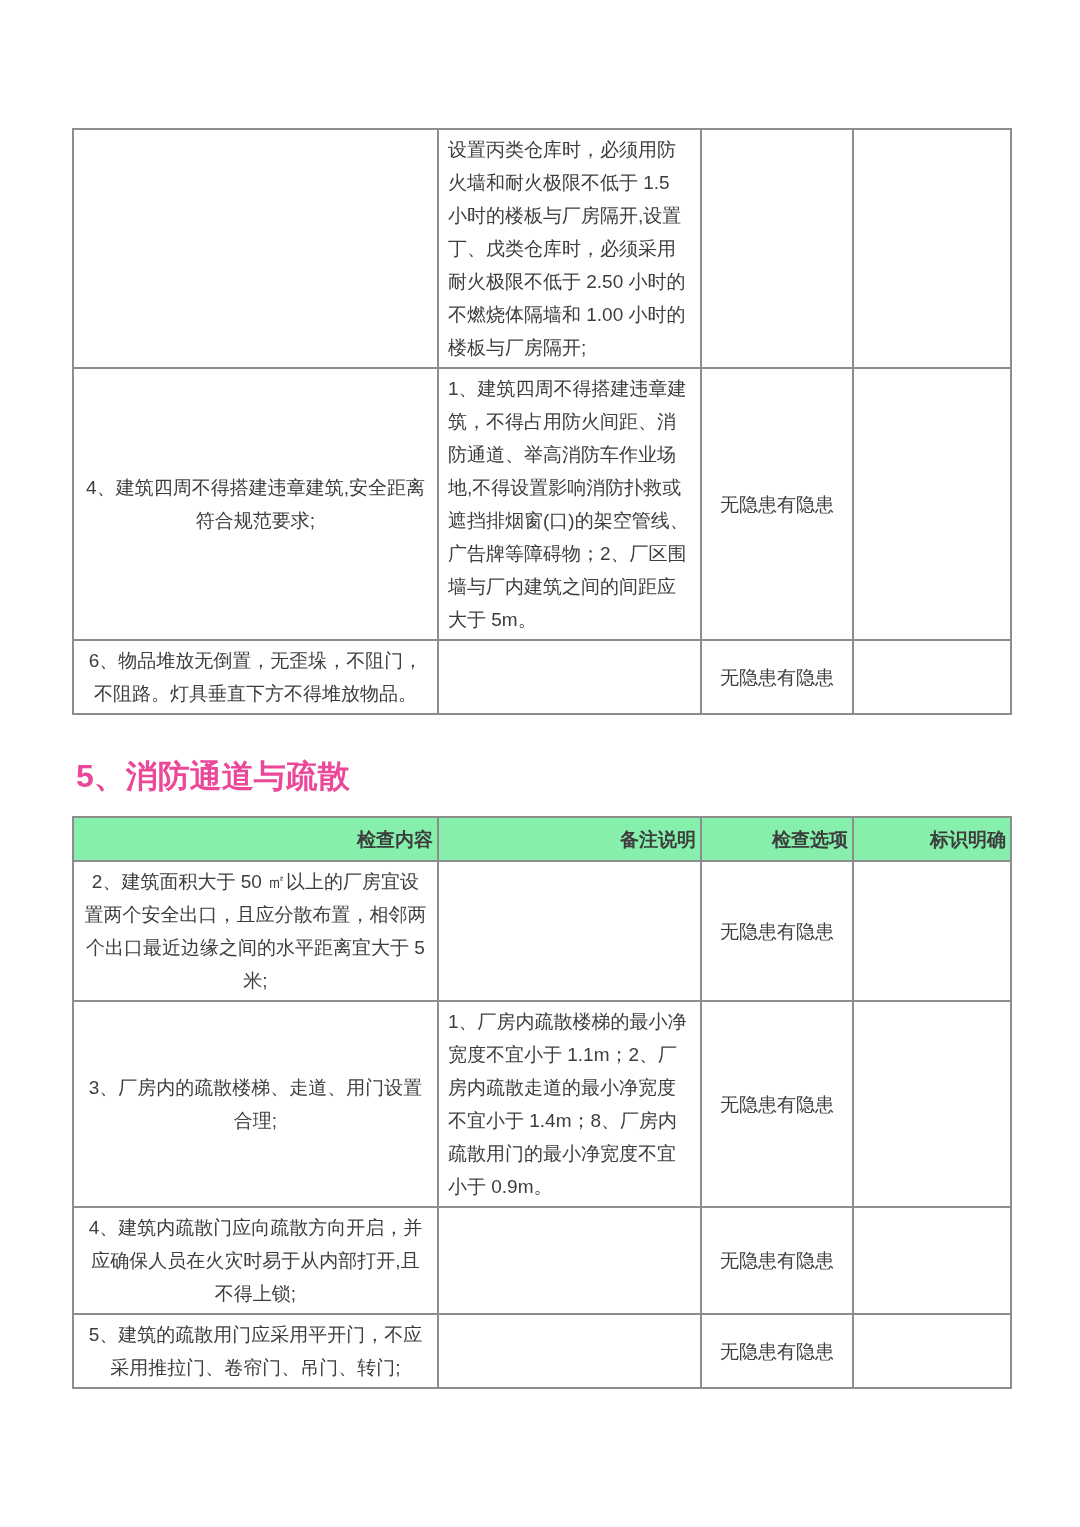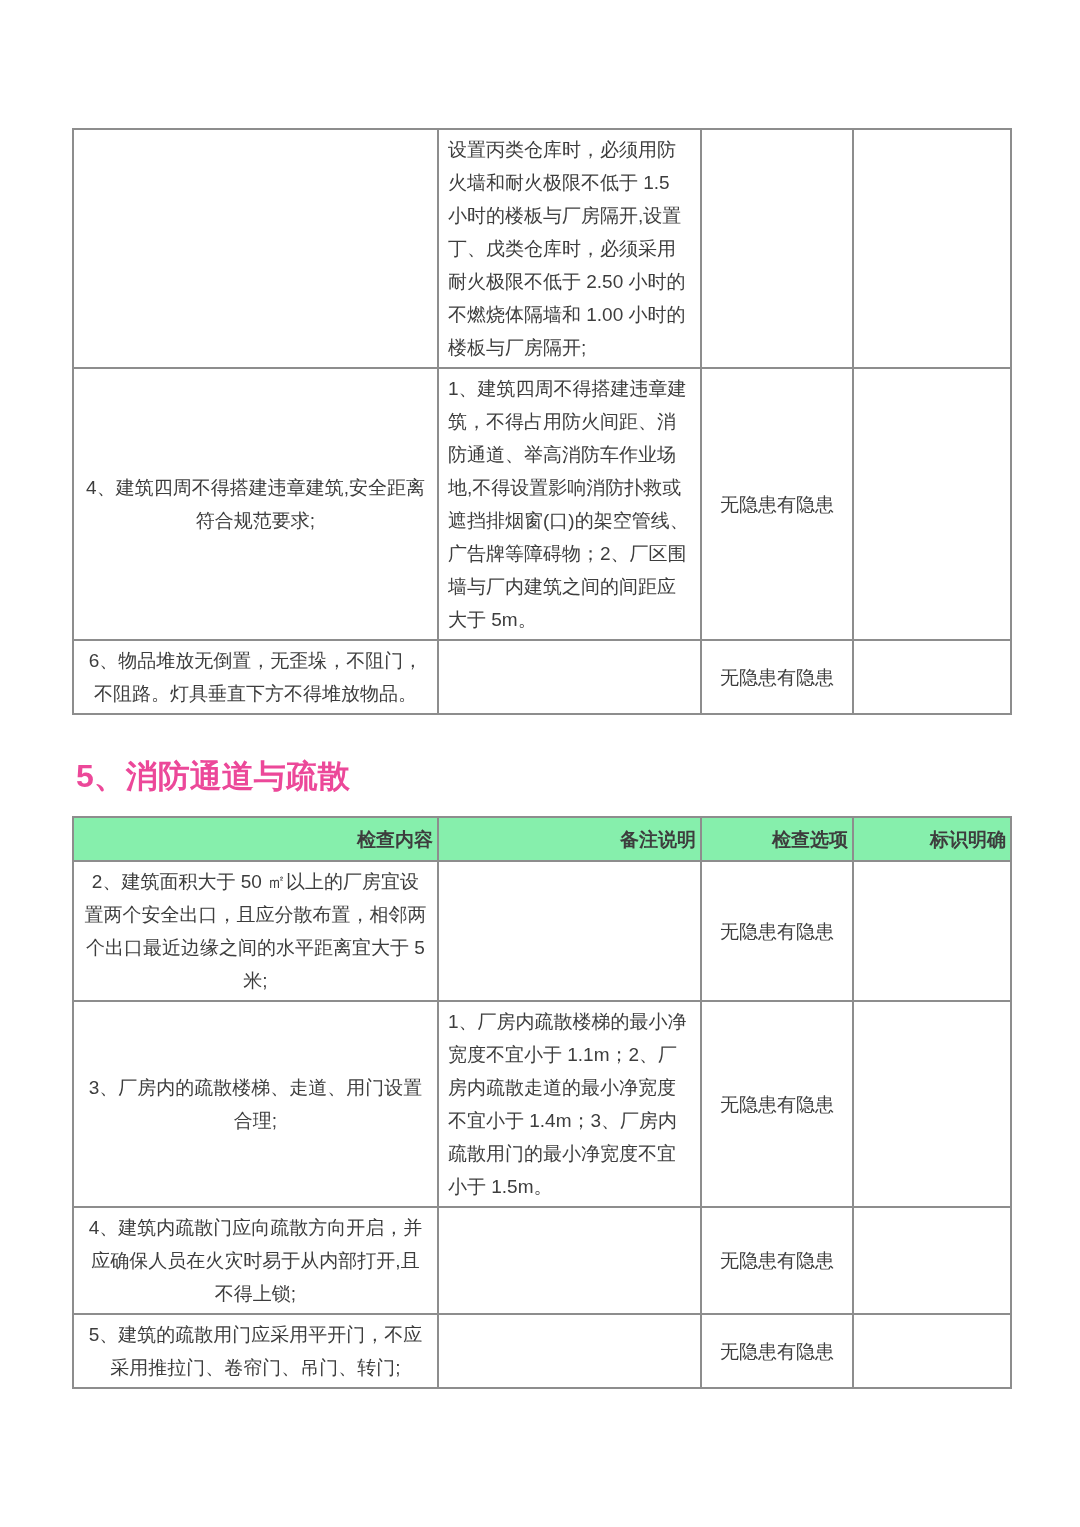--- a/index.html
+++ b/index.html
@@ -118,21 +118,21 @@
       </thead>
       <tbody>
         <tr class="t2-r2">
           <td class="c-content">2、建筑面积大于 50 ㎡以上的厂房宜设置两个安全出口，且应分散布置，相邻两个出口最近边缘之间的水平距离宜大于 5 米;</td>
           <td class="c-remark"></td>
           <td class="c-options">无隐患有隐患</td>
           <td class="c-result"></td>
         </tr>
         <tr class="t2-r3">
           <td class="c-content">3、厂房内的疏散楼梯、走道、用门设置合理;</td>
-          <td class="c-remark">1、厂房内疏散楼梯的最小净宽度不宜小于 1.1m；2、厂房内疏散走道的最小净宽度不宜小于 1.4m；3、厂房内疏散用门的最小净宽度不宜小于 1.5m。</td>
+          <td class="c-remark">1、厂房内疏散楼梯的最小净宽度不宜小于 1.1m；2、厂房内疏散走道的最小净宽度不宜小于 1.4m；8、厂房内疏散用门的最小净宽度不宜小于 0.9m。</td>
           <td class="c-options">无隐患有隐患</td>
           <td class="c-result"></td>
         </tr>
         <tr class="t2-r4">
           <td class="c-content">4、建筑内疏散门应向疏散方向开启，并应确保人员在火灾时易于从内部打开,且不得上锁;</td>
           <td class="c-remark"></td>
           <td class="c-options">无隐患有隐患</td>
           <td class="c-result"></td>
         </tr>
         <tr class="t2-r5">

